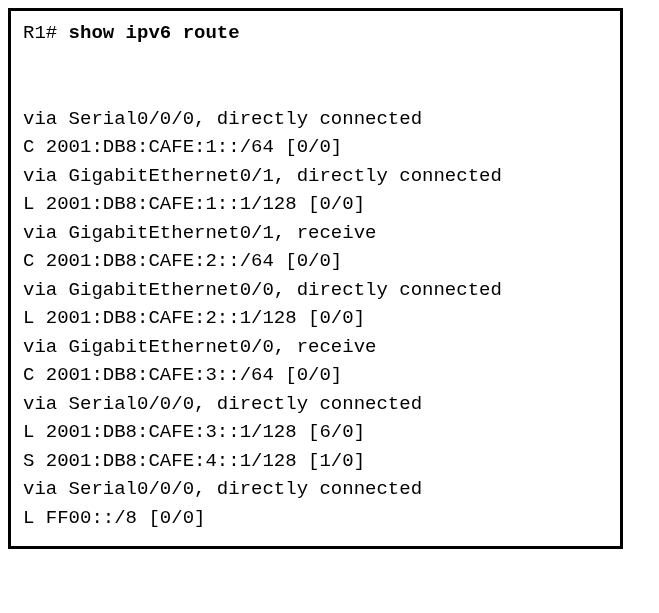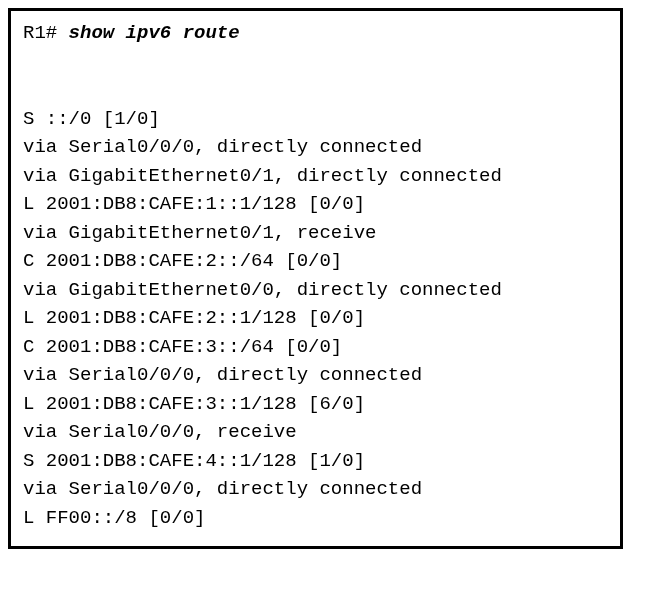--- a/index.html
+++ b/index.html
@@ -15,39 +15,39 @@
       border: 3px solid #000;
       padding: 8px 12px 14px 12px;
       width: 615px;
       box-sizing: border-box;
       background: #fff;
     }
     .line {
       white-space: pre;
       display: block;
     }
-    .bold { font-weight: bold; font-style: italic; }
+    .bold { font-weight: bold; }
     .blank { height: 1.5em; }
   </style>
 </head>
 <body>
 
 <div class="terminal-box">
   <span class="line"><span>R1# </span><span class="bold">show ipv6 route</span></span>
   <span class="line blank"></span>
   <span class="line blank"></span>
-  <span class="line">S ::/0 [1/0]</span>
   <span class="line">via Serial0/0/0, directly connected</span>
+  <span class="line">C 2001:DB8:CAFE:1::/64 [0/0]</span>
   <span class="line">via GigabitEthernet0/1, directly connected</span>
   <span class="line">L 2001:DB8:CAFE:1::1/128 [0/0]</span>
   <span class="line">via GigabitEthernet0/1, receive</span>
   <span class="line">C 2001:DB8:CAFE:2::/64 [0/0]</span>
   <span class="line">via GigabitEthernet0/0, directly connected</span>
   <span class="line">L 2001:DB8:CAFE:2::1/128 [0/0]</span>
+  <span class="line">via GigabitEthernet0/0, receive</span>
   <span class="line">C 2001:DB8:CAFE:3::/64 [0/0]</span>
   <span class="line">via Serial0/0/0, directly connected</span>
   <span class="line">L 2001:DB8:CAFE:3::1/128 [6/0]</span>
-  <span class="line">via Serial0/0/0, receive</span>
   <span class="line">S 2001:DB8:CAFE:4::1/128 [1/0]</span>
   <span class="line">via Serial0/0/0, directly connected</span>
   <span class="line">L FF00::/8 [0/0]</span>
 
 </div>
 
 </body></html>

